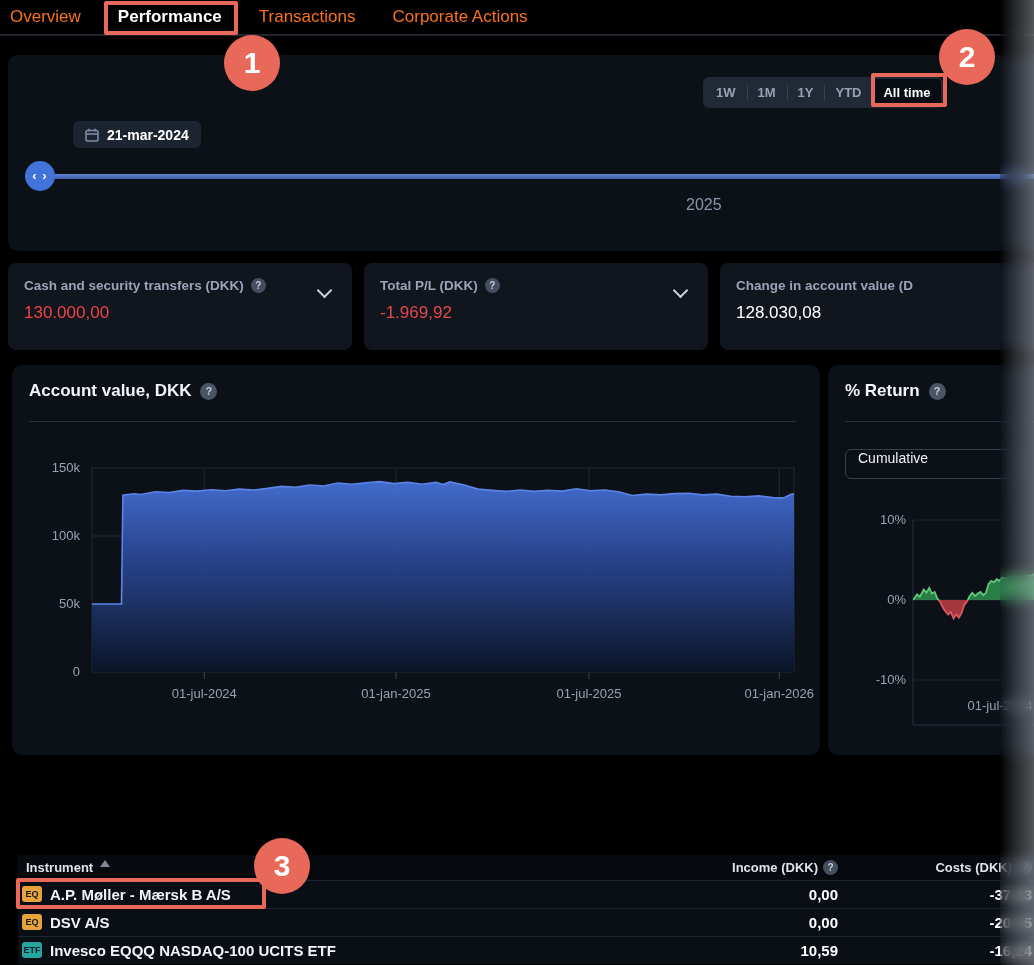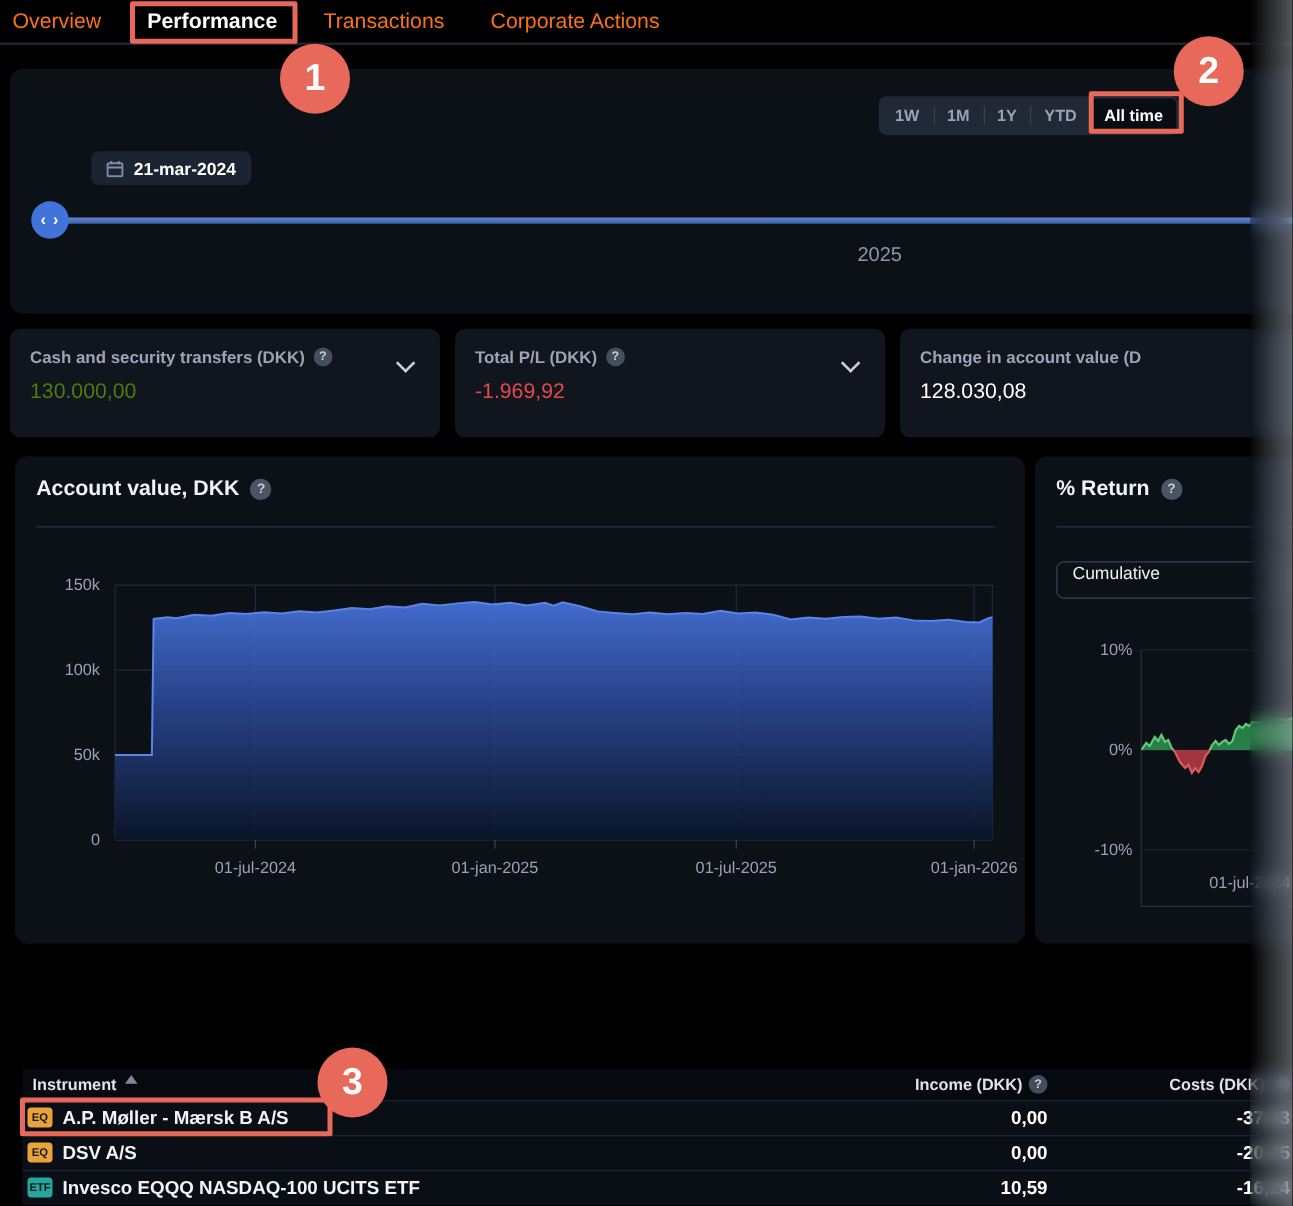--- a/index.html
+++ b/index.html
@@ -125,21 +125,21 @@
     <div class="year-label">2025</div>
   </section>
 
   <div class="cards" id="cards">
       <div class="card">
         <div class="card-label">
           <span>Cash and security transfers (DKK)</span>
           <span class="help"></span>
         </div>
         <div class="chev"></div>
-        <div class="card-value" style="color: #4d7c0f;">130.000,00</div>
+        <div class="card-value" style="color: #ef4444;">130.000,00</div>
       </div>
       <div class="card">
         <div class="card-label">
           <span>Total P/L (DKK)</span>
           <span class="help"></span>
         </div>
         <div class="chev"></div>
         <div class="card-value" style="color: rgb(229, 72, 77);">-1.969,92</div>
       </div>
       <div class="card">

